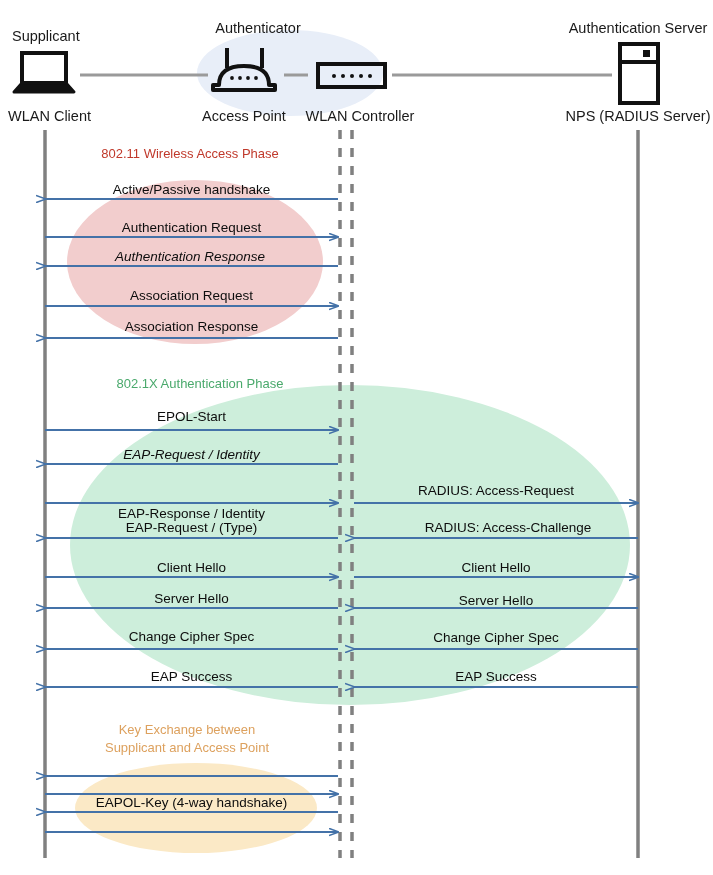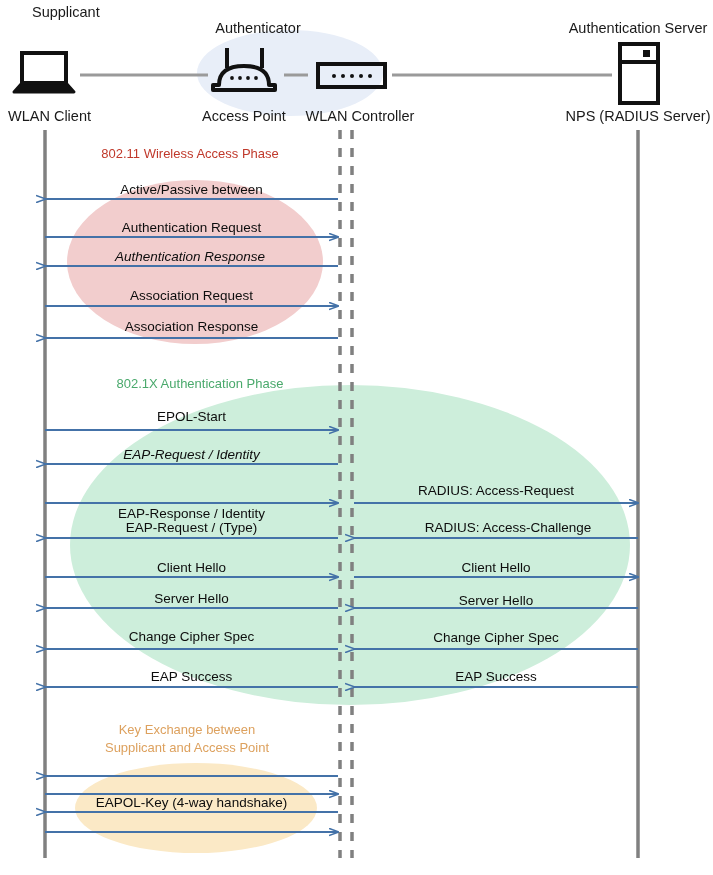--- a/index.html
+++ b/index.html
@@ -122,38 +122,38 @@
         <line x1="638" y1="608" x2="354" y2="608" stroke="#4472a8" stroke-width="1.8" marker-end="url(#arrowL)"></line>
         <line x1="638" y1="649" x2="354" y2="649" stroke="#4472a8" stroke-width="1.8" marker-end="url(#arrowL)"></line>
         <line x1="638" y1="687" x2="354" y2="687" stroke="#4472a8" stroke-width="1.8" marker-end="url(#arrowL)"></line>
         <line x1="338" y1="776" x2="45" y2="776" stroke="#4472a8" stroke-width="1.8" marker-end="url(#arrowL)"></line>
         <line x1="45" y1="794" x2="338" y2="794" stroke="#4472a8" stroke-width="1.8" marker-end="url(#arrowR)"></line>
         <line x1="338" y1="812" x2="45" y2="812" stroke="#4472a8" stroke-width="1.8" marker-end="url(#arrowL)"></line>
         <line x1="45" y1="832" x2="338" y2="832" stroke="#4472a8" stroke-width="1.8" marker-end="url(#arrowR)"></line>
       </g>
   </svg>
 
-  <div class="hdr-title" style="left:12px;top:4px;margin-left:20px;">Supplicant</div>
+  <div class="hdr-title" style="left:12px;top:28px;">Supplicant</div>
   <div class="hdr-title" style="left:258px;top:20px;transform:translateX(-50%);">Authenticator</div>
   <div class="hdr-title" style="left:638px;top:20px;transform:translateX(-50%);">Authentication Server</div>
 
   <div class="dev-label" style="left:8px;top:108px;">WLAN Client</div>
   <div class="dev-label" style="left:244px;top:108px;transform:translateX(-50%);">Access Point</div>
   <div class="dev-label" style="left:360px;top:108px;transform:translateX(-50%);">WLAN Controller</div>
   <div class="dev-label" style="left:638px;top:108px;transform:translateX(-50%);">NPS (RADIUS Server)</div>
 
   <div class="phase-label" style="left:190px;top:146px;transform:translateX(-50%);color:#c0392b;">802.11 Wireless Access Phase</div>
 
   <div class="phase-label" style="left:200px;top:376px;transform:translateX(-50%);color:#4aa96c;">802.1X Authentication Phase</div>
 
   <div class="phase-label" style="left:187px;top:722px;transform:translateX(-50%);color:#dda15e;">Key Exchange between</div>
   <div class="phase-label" style="left:187px;top:740px;transform:translateX(-50%);color:#dda15e;">Supplicant and Access Point</div>
 
   <div id="msg-layer">
-      <div class="msg" style="left: 191.5px; top: 182px;">Active/Passive between</div>
+      <div class="msg" style="left: 191.5px; top: 182px;">Active/Passive handshake</div>
       <div class="msg" style="left: 191.5px; top: 220px;">Authentication Request</div>
       <div class="msg" style="left: 190px; top: 249px; font-style: italic;">Authentication Response</div>
       <div class="msg" style="left: 191.5px; top: 288px;">Association Request</div>
       <div class="msg" style="left: 191.5px; top: 319px; text-align: center;">Association Response</div>
       <div class="msg" style="left: 191.5px; top: 409px;">EPOL-Start</div>
       <div class="msg" style="left: 191.5px; top: 447px; font-style: italic;">EAP-Request / Identity</div>
       <div class="msg" style="left: 191.5px; top: 484px; margin-top: 22px;">EAP-Response / Identity</div>
       <div class="msg" style="left: 191.5px; top: 520px;">EAP-Request / (Type)</div>
       <div class="msg" style="left: 191.5px; top: 560px;">Client Hello</div>
       <div class="msg" style="left: 191.5px; top: 591px;">Server Hello</div>

